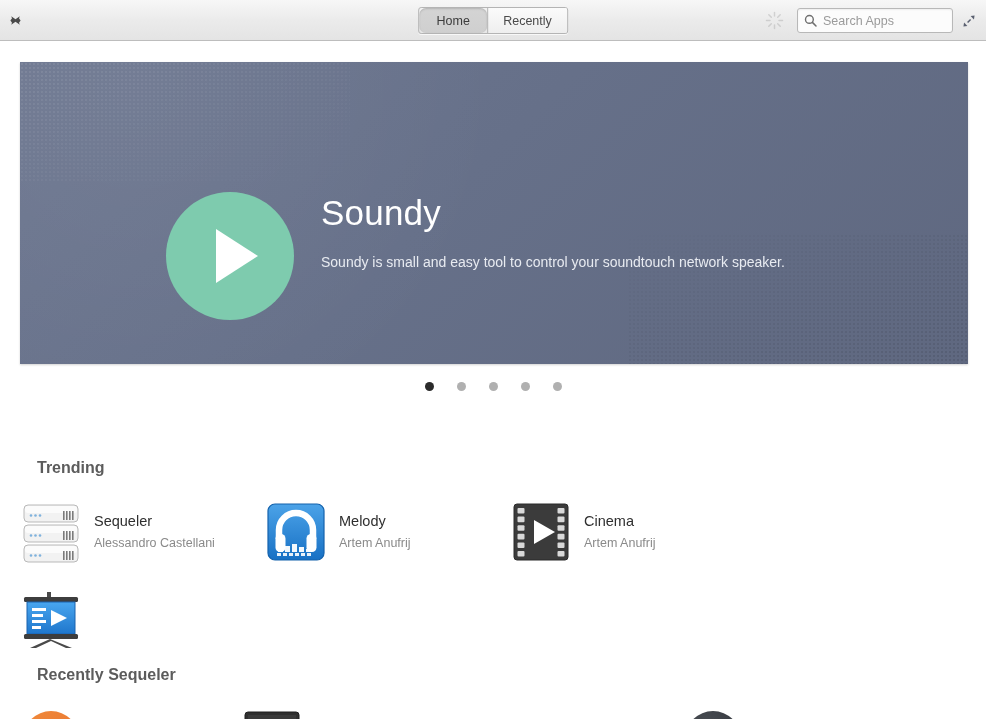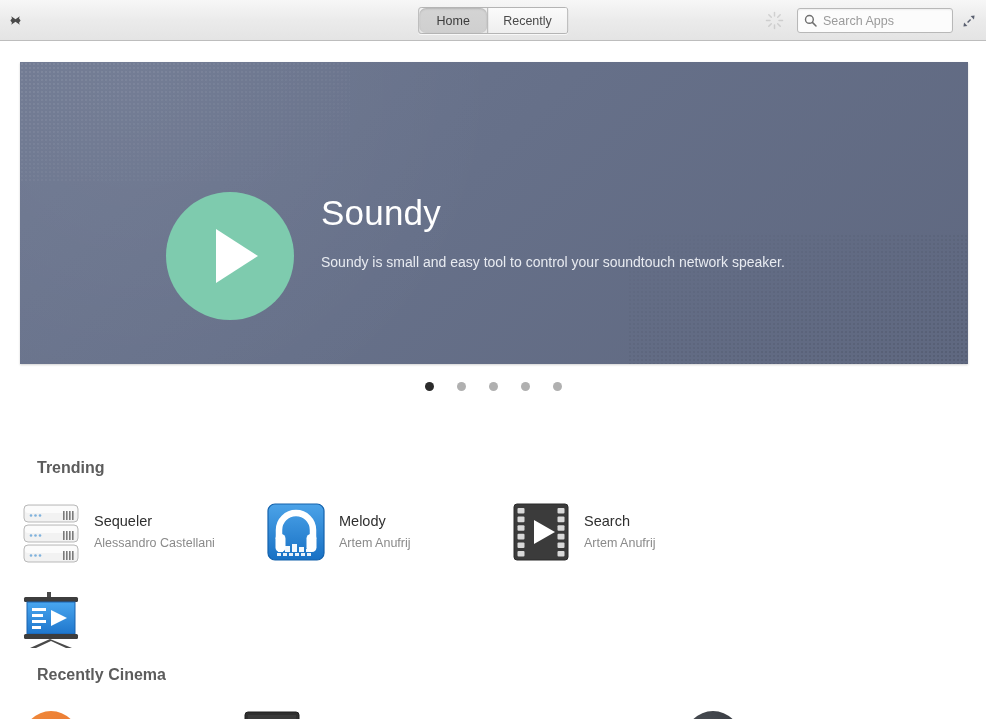--- a/index.html
+++ b/index.html
@@ -369,21 +369,21 @@
                 <rect x="44.5" y="13.6" width="7" height="5.6" rx="1"></rect>
                 <rect x="44.5" y="22.2" width="7" height="5.6" rx="1"></rect>
                 <rect x="44.5" y="30.799999999999997" width="7" height="5.6" rx="1"></rect>
                 <rect x="44.5" y="39.4" width="7" height="5.6" rx="1"></rect>
                 <rect x="44.5" y="48" width="7" height="5.6" rx="1"></rect>
     </g>
     <path d="M21 17 L42 29 L21 41 Z" fill="#ffffff"></path>
   </svg>
           </div>
           <div class="app-meta">
-            <div class="app-name">Search</div>
+            <div class="app-name">Cinema</div>
             <div class="app-author">Artem Anufrij</div>
           </div>
         </div>
       </div>
       <div class="app-row">
         <div class="app-cell">
           <div class="app-icon">
             <svg width="58" height="56" viewBox="0 0 58 56">
     <rect x="25" y="0" width="4" height="6" fill="#4a4a4a"></rect>
     <rect x="2" y="5" width="54" height="5" rx="1.5" fill="#3d3d3d"></rect>
@@ -405,21 +405,21 @@
     <path d="M28 47 L8 56 L14 56 L29 49 L44 56 L50 56 Z" fill="#4a4a4a"></path>
   </svg>
           </div>
         </div>
         <div class="app-cell empty"></div>
         <div class="app-cell empty"></div>
         <div class="app-cell empty"></div>
       </div>
     </div>
 
-  <div class="section-title" id="recent-title">Recently Cinema</div>
+  <div class="section-title" id="recent-title">Recently Sequeler</div>
   <div class="app-grid" id="recent-grid">
       <div class="app-row">
         <div class="app-cell">
           <div class="app-icon">
             <svg width="58" height="58" viewBox="0 0 58 58">
     <defs>
                 <linearGradient id="nikiG" x1="0" y1="0" x2="1" y2="1">
       <stop offset="0" stop-color="#f08a3c"></stop>
                   <stop offset="1" stop-color="#e8722d"></stop>
                 </linearGradient>

